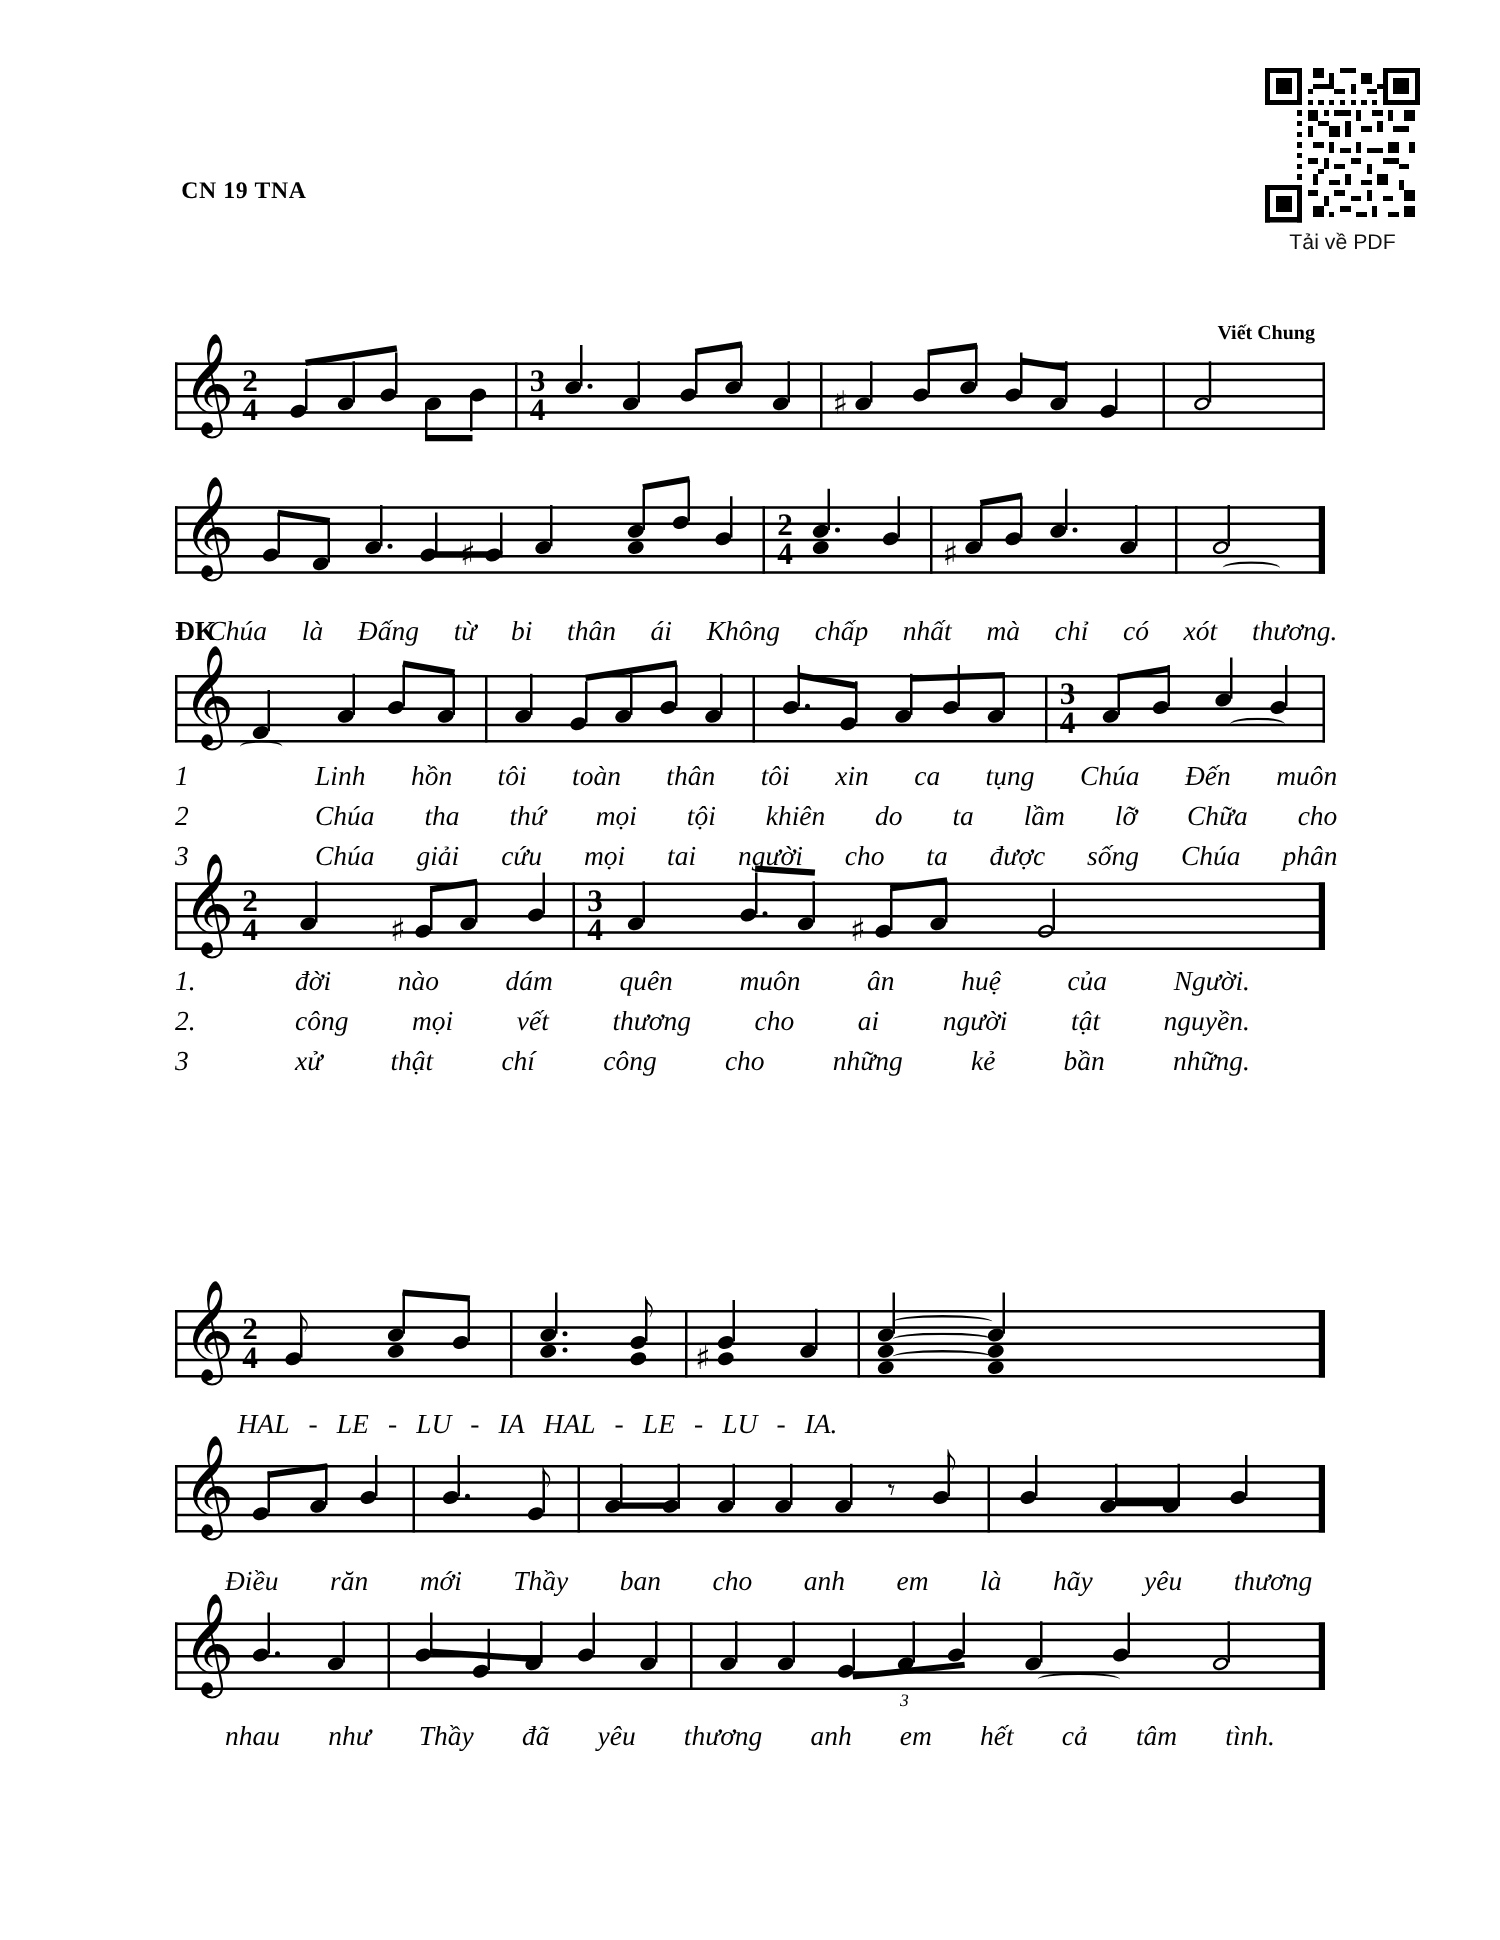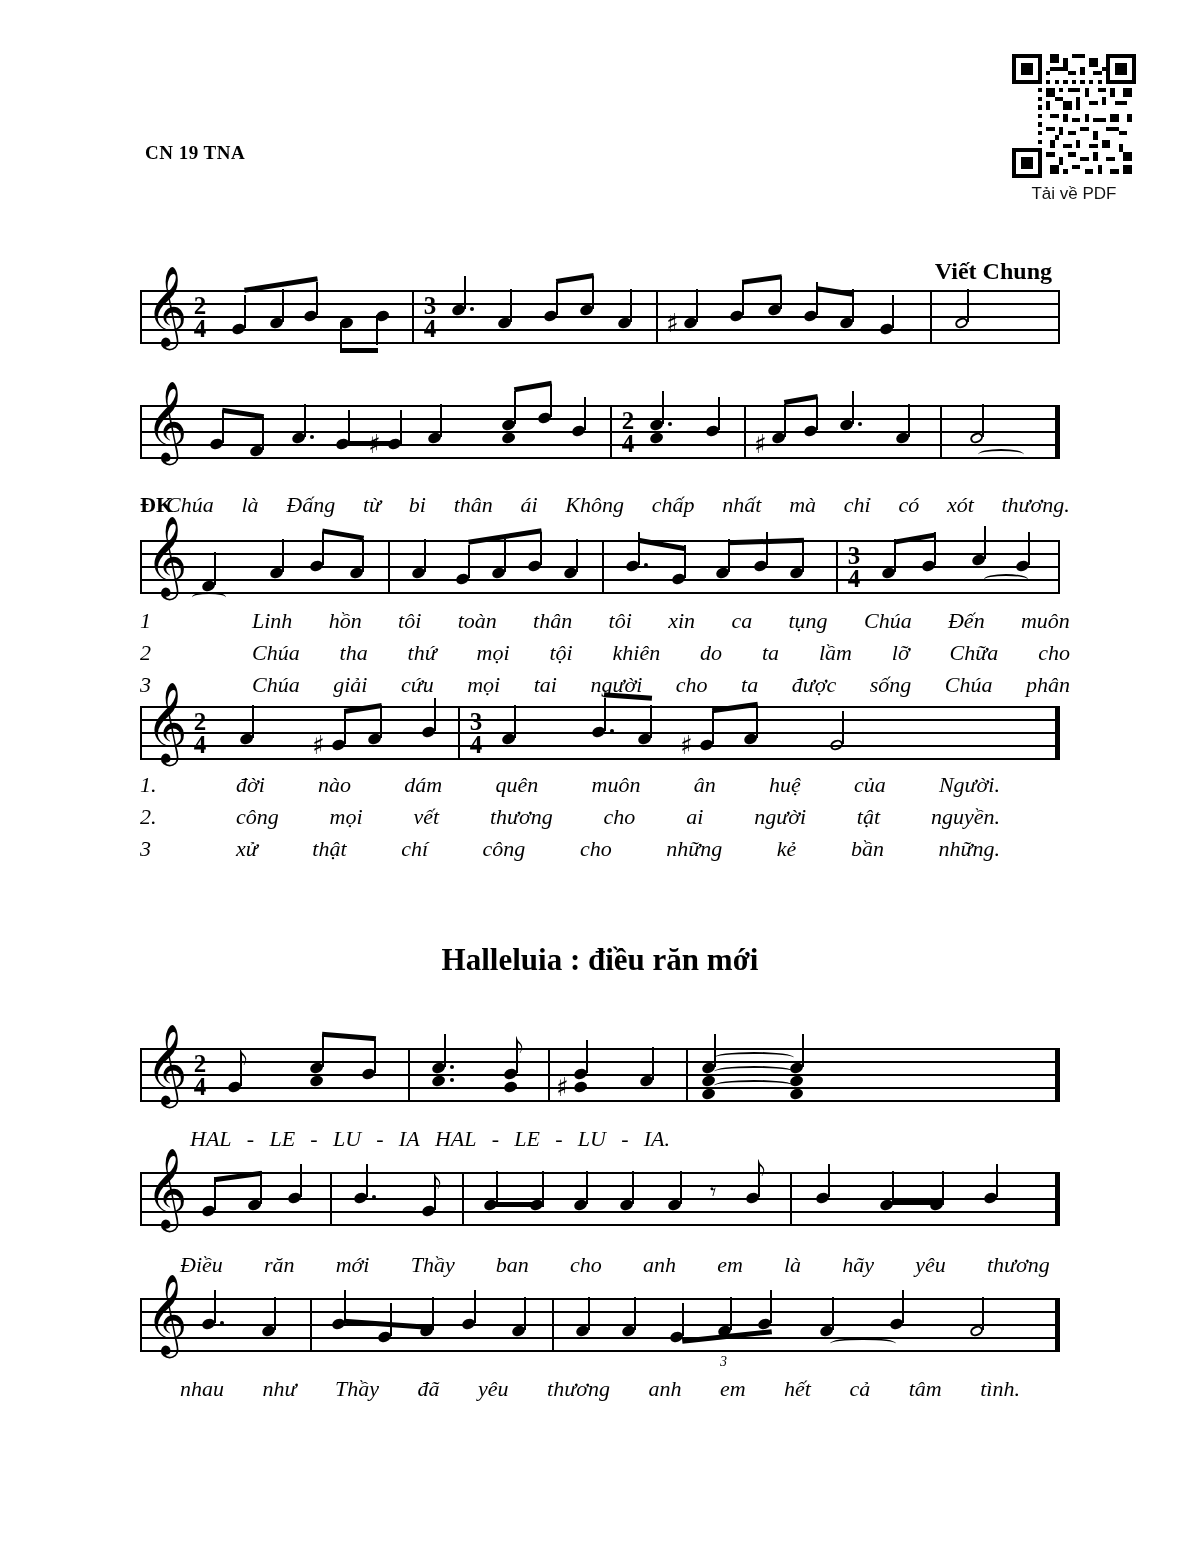--- a/index.html
+++ b/index.html
@@ -50,21 +50,21 @@
     text-align: center;
     font-family: "Liberation Serif", serif;
     font-size: 27px;
   }
   .composer {
     position: absolute;
     right: 148px;
     top: 258px;
     font-family: "Liberation Serif", serif;
     font-weight: bold;
-    font-size: 24px;
+    font-size: 16px;
   }
 
   
   .qr-wrap {
     position: absolute;
     right: 62px;
     top: 54px;
     width: 128px;
     text-align: center;
   }
@@ -714,21 +714,20 @@
       <span>chí</span>
       <span>công</span>
       <span>cho</span>
       <span>những</span>
       <span>kẻ</span>
       <span>bần</span>
       <span>những.</span>
     </div>
   </div>
 
-  <div class="section-title" style="top:942px;">Halleluia : điều răn mới</div>
 
   <div class="staff" style="top:1048px;">
     <div class="lines">
         <i></i>
         <i></i>
         <i></i>
         <i></i>
         <i></i>
       </div>
     <div class="barline start"></div>

